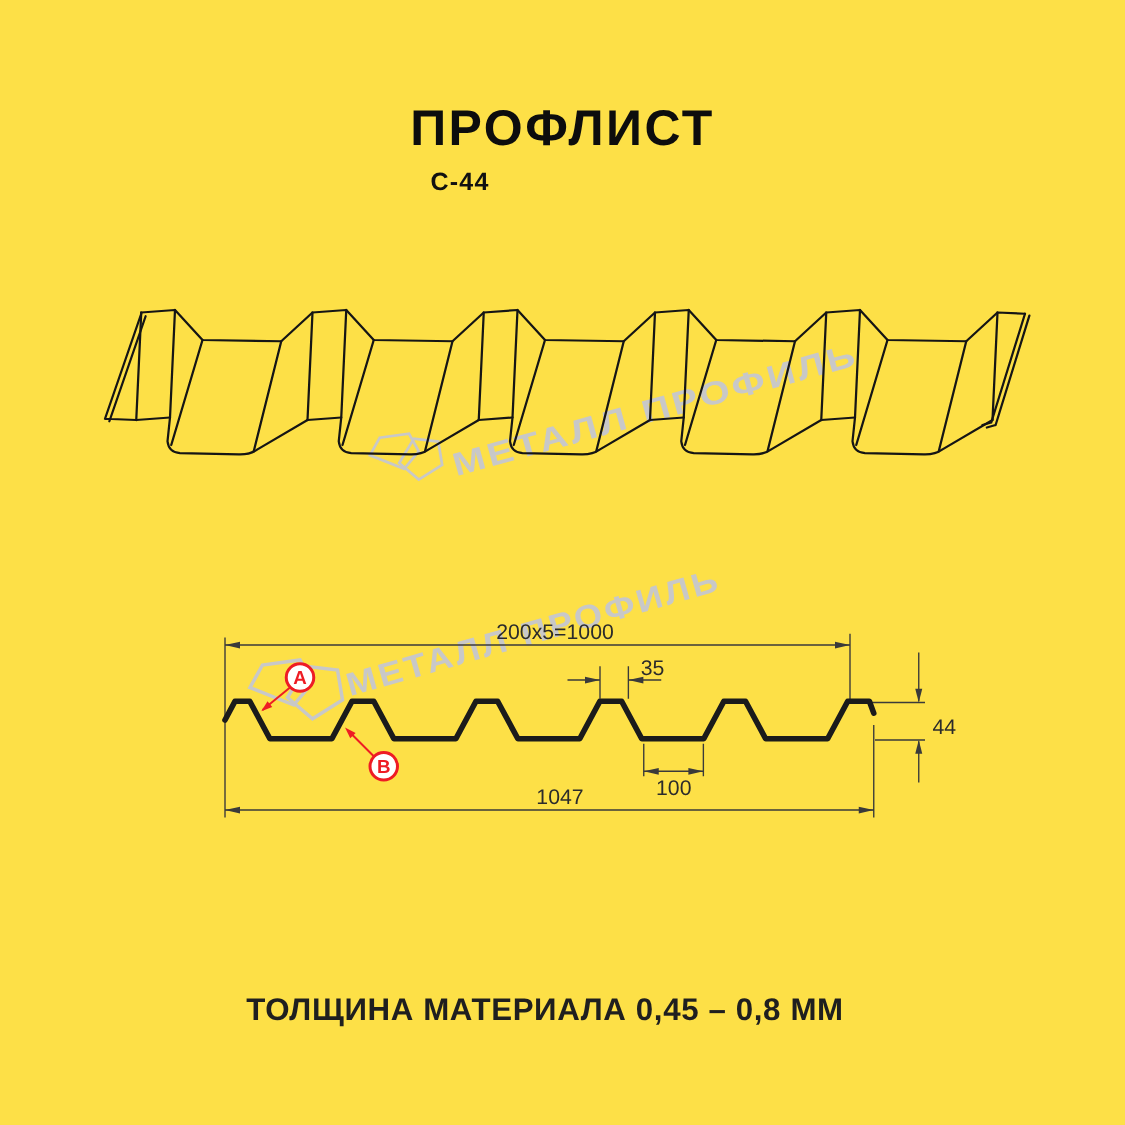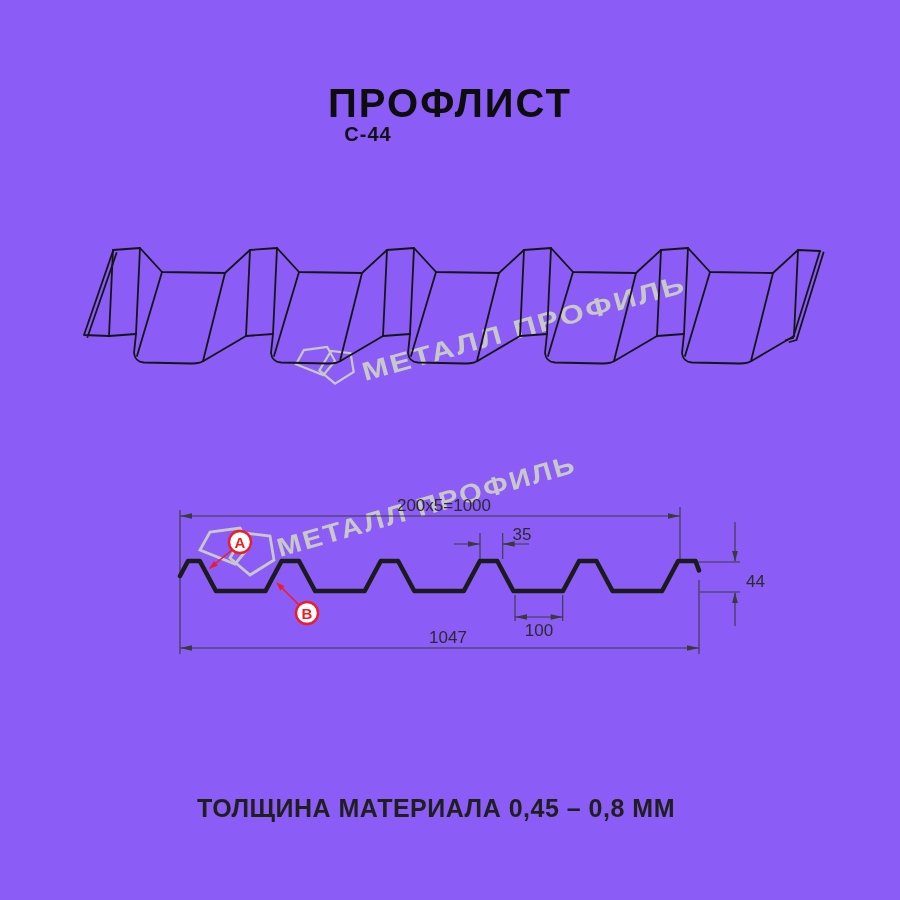--- a/index.html
+++ b/index.html
@@ -1,20 +1,20 @@
 <!DOCTYPE html>
 <html><head>
 <meta charset="utf-8">
 <style>
   html,body{margin:0;padding:0;background:#fff;}
-  .page{position:relative;width:900px;height:900px;background:#8b5cf6;overflow:hidden;
+  .page{position:relative;width:900px;height:900px;background:#fde047;overflow:hidden;
         font-family:"Liberation Sans","DejaVu Sans",sans-serif;}
   .title{position:absolute;top:83px;left:0;width:900px;text-align:center;
          font-size:40px;line-height:1;font-weight:bold;letter-spacing:2px;color:#0d0d0d;}
-  .subtitle{position:absolute;top:124px;left:0;width:736px;text-align:center;
+  .subtitle{position:absolute;top:136px;left:0;width:736px;text-align:center;
             font-size:20px;line-height:1;font-weight:bold;letter-spacing:1px;color:#111;}
   .footer{position:absolute;top:796px;left:0;width:872px;text-align:center;
           font-size:25px;line-height:1;font-weight:700;letter-spacing:0.5px;color:#1f1f1f;}
   .sheet3d{position:absolute;left:70px;top:235px;}
   .xsection{position:absolute;left:150px;top:440px;}
   .wm-text{font-weight:bold;font-size:26px;letter-spacing:2px;}
   .dim-text{font-size:17px;fill:#2b2b2b;}
   .callout-letter{font-size:15px;font-weight:bold;}
 </style>
 </head>

